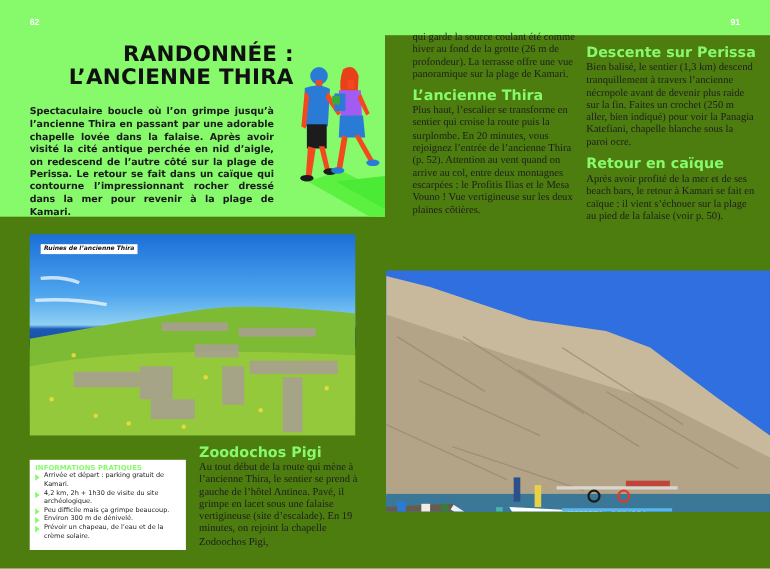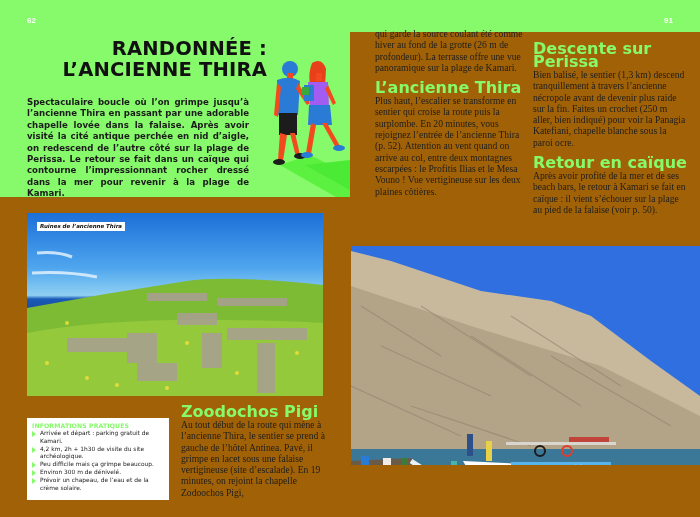--- a/index.html
+++ b/index.html
@@ -1,19 +1,19 @@
 <!DOCTYPE html>
 <html><head>
   <meta charset="utf-8">
   <style>
     * { box-sizing: border-box; margin: 0; padding: 0; }
     html, body { width: 700px; height: 517px; overflow: hidden; background: #f3f5e4; }
     body { position: relative; font-family: "Liberation Sans", sans-serif; }
 
-    .spread { position: absolute; left: 0; top: 0; width: 700px; height: 517px; background: #a16207; }
+    .spread { position: absolute; left: 0; top: 0; width: 700px; height: 517px; background: #4d7c0f; }
 
     
     .green-left { position: absolute; left: 0; top: 0; width: 350px; height: 197px; background: #86fa6a; }
     .green-right { position: absolute; left: 350px; top: 0; width: 350px; height: 32px; background: #86fa6a; }
 
     .page-num { position: absolute; top: 16px; font-size: 8px; font-weight: bold; color: #ffffff; }
     .page-num.left { left: 27px; }
     .page-num.right { left: 664px; }
 
     .title {
@@ -60,21 +60,21 @@
       font-family: "DejaVu Sans", sans-serif; font-size: 5.9px; line-height: 7.8px; color: #222;
     }
     .info-list li .bullet {
       position: absolute; left: 0; top: 1px; width: 0; height: 0;
       border-top: 3px solid transparent; border-bottom: 3px solid transparent; border-left: 4px solid #86fa6a;
     }
 
     
     .body-col { position: absolute; font-family: "Liberation Serif", serif; font-size: 9.6px; line-height: 11.3px; color: #1d1d1d; }
     .body-col h3 {
-      font-family: "DejaVu Sans", sans-serif; font-weight: bold; font-size: 16px; line-height: 13px;
+      font-family: "DejaVu Sans", sans-serif; font-weight: bold; font-size: 13px; line-height: 13px;
       color: #86fa6a; margin-bottom: 1px;
     }
     .body-col p { margin-bottom: 8px; }
     .col-zood { left: 181px; top: 405px; width: 160px; }
     .col-mid { left: 375px; top: 28px; width: 152px; }
     .col-right { left: 533px; top: 42px; width: 155px; }
 
     
     .photo2 {
       position: absolute; left: 351px; top: 246px; width: 349px; height: 219px; overflow: hidden;

